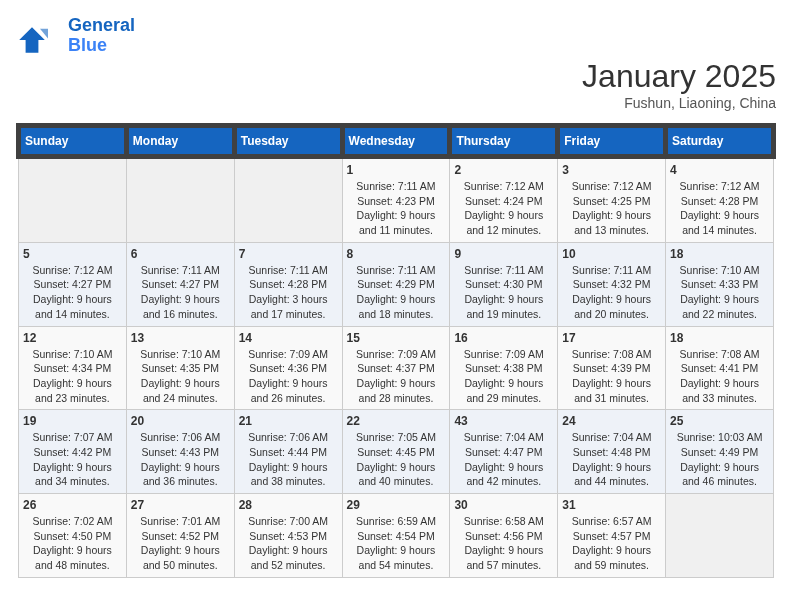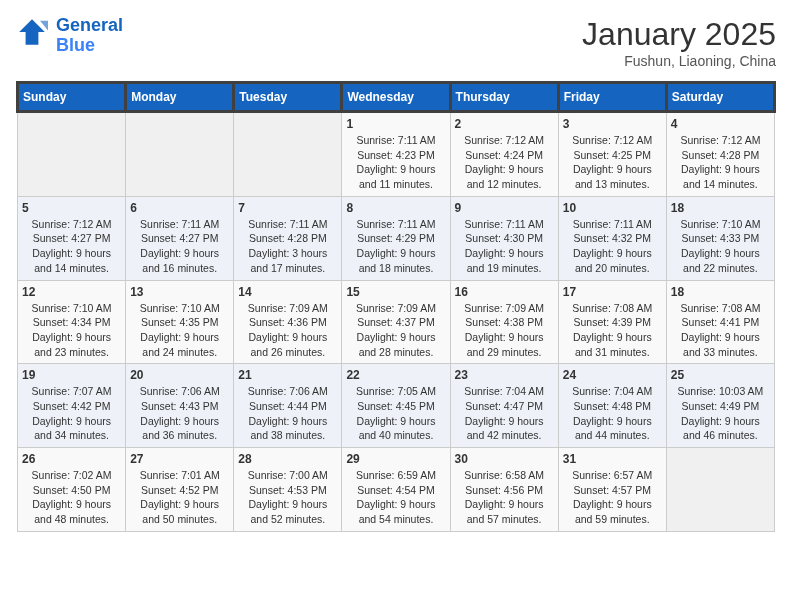--- a/index.html
+++ b/index.html
@@ -11,22 +11,22 @@
       padding: 16px;
     }
     .header {
       display: flex;
       justify-content: space-between;
       align-items: flex-start;
       margin-bottom: 12px;
     }
     .logo {
       display: flex;
-      align-items: flex-start;
-      gap: 8px;
+      align-items: flex-end;
+      gap: 20px;
     }
     .logo-text {
       font-size: 18px;
       font-weight: bold;
       color: #333;
       line-height: 1.1;
     }
     .logo-text span {
       color: #1565c0;
     }
@@ -34,38 +34,39 @@
       width: 32px;
       height: 32px;
     }
     .title-block {
       text-align: right;
     }
     .month-title {
       font-size: 32px;
       font-weight: normal;
       color: #333;
+      margin-top: 42px;
     }
     .subtitle {
       font-size: 14px;
       color: #555;
     }
     table {
       width: 100%;
       border-collapse: collapse;
       font-size: 11px;
     }
     thead tr th {
       background-color: #1565c0;
       color: #fff;
       padding: 6px 4px;
       text-align: left;
       font-size: 12px;
       font-weight: bold;
-      border: 3px solid #404040;
+      border: 5px solid #404040;
     }
     tbody tr td {
       border: 1px solid #ccc;
       vertical-align: top;
       padding: 4px;
       min-height: 80px;
       width: calc(100% / 7);
       background: #fff;
     }
     tbody tr:nth-child(odd) td {
@@ -215,21 +216,21 @@
         </td>
         <td>
           <div class="day-num">21</div>
           <div class="day-info"><span>Sunrise: 7:06 AM</span><br><span>Sunset: 4:44 PM</span><br><span>Daylight: 9 hours and 38 minutes.</span></div>
         </td>
         <td>
           <div class="day-num">22</div>
           <div class="day-info"><span>Sunrise: 7:05 AM</span><br><span>Sunset: 4:45 PM</span><br><span>Daylight: 9 hours and 40 minutes.</span></div>
         </td>
         <td>
-          <div class="day-num">23</div>
+          <div class="day-num">43</div>
           <div class="day-info"><span>Sunrise: 7:04 AM</span><br><span>Sunset: 4:47 PM</span><br><span>Daylight: 9 hours and 42 minutes.</span></div>
         </td>
         <td>
           <div class="day-num">24</div>
           <div class="day-info"><span>Sunrise: 7:04 AM</span><br><span>Sunset: 4:48 PM</span><br><span>Daylight: 9 hours and 44 minutes.</span></div>
         </td>
         <td>
           <div class="day-num">25</div>
           <div class="day-info"><span>Sunrise: 10:03 AM</span><br><span>Sunset: 4:49 PM</span><br><span>Daylight: 9 hours and 46 minutes.</span></div>
         </td>

